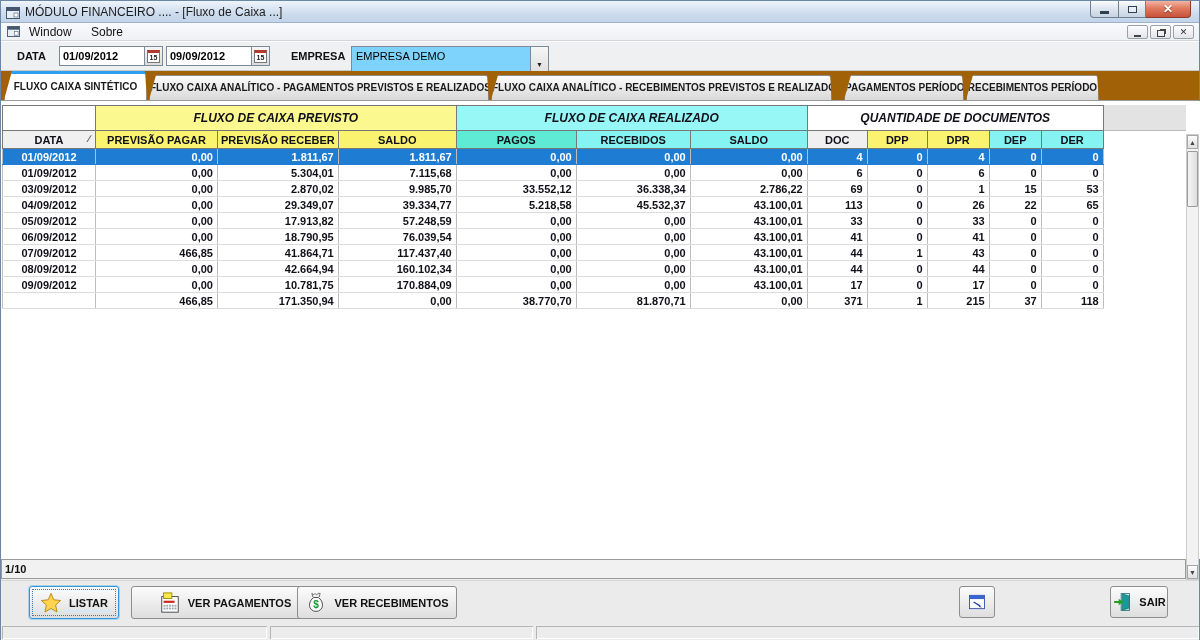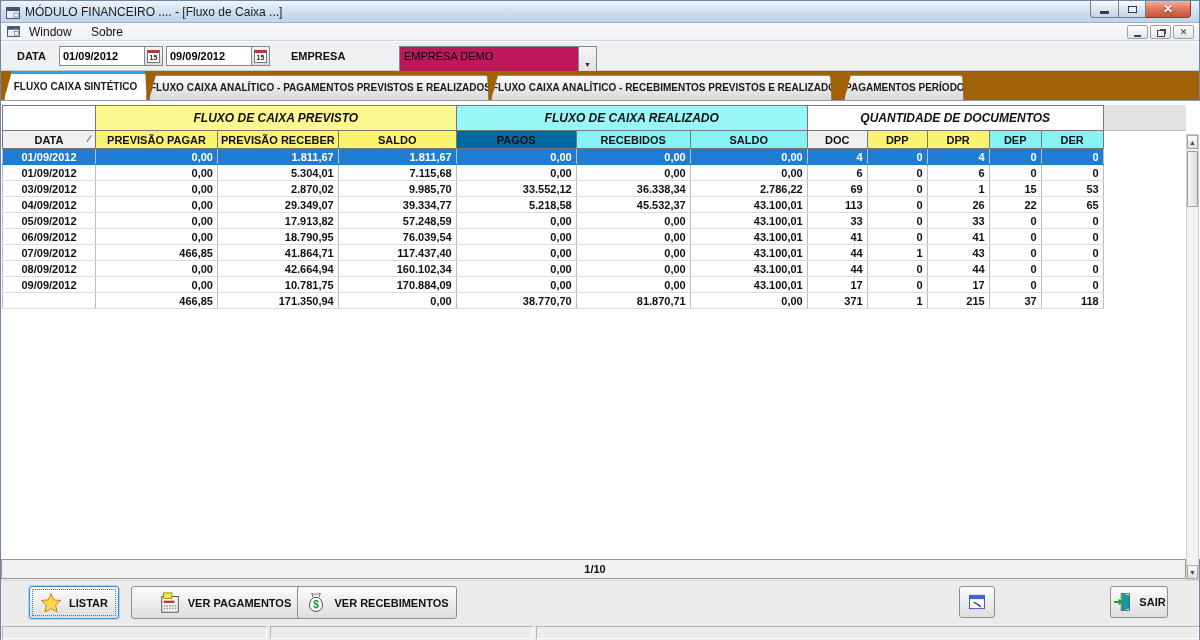--- a/index.html
+++ b/index.html
@@ -48,21 +48,21 @@
   .tb-label { position:absolute; top:9px; font-size:11px; font-weight:bold; color:#111; }
   .lbl-data { left:16px; }
   .lbl-empresa { left:290px; }
   .datefield { position:absolute; top:5px; height:20px; width:104px; border:1px solid #7a8a99; background:#fff; display:flex; }
   .df1 { left:58px; } .df2 { left:165px; }
   .datefield input { flex:1; min-width:0; border:none; outline:none; font:bold 11px "Liberation Sans",sans-serif; padding:0 3px; background:#fff; color:#000; }
   .calbtn { width:18px; border-left:1px solid #7a8a99; background:linear-gradient(#f6f6f6,#dcdcdc);
     display:flex; align-items:center; justify-content:center; }
   .calface { width:13px; height:13px; background:#fff; border:1px solid #777; border-top:3px solid #b23a2e;
     font-size:7px; font-weight:bold; color:#222; text-align:center; line-height:9px; }
-  .combo { position:absolute; left:350px; top:5px; width:198px; height:36px; border:1px solid #7a8a99; background:#be185d; display:flex;margin-left:48px; }
+  .combo { position:absolute; left:350px; top:5px; width:198px; height:36px; border:1px solid #7a8a99; background:#7dd3fc; display:flex; }
   .combo .combo-text { flex:1; font:11px "Liberation Sans",sans-serif; color:#000; padding:3px 4px 0; white-space:nowrap; overflow:hidden; }
   .dropbtn { width:18px; border-left:1px solid #7a8a99; background:linear-gradient(#f6f6f6,#d7d7d7);
     display:flex; align-items:center; justify-content:center; font-size:7px; color:#222; }
 
   
   .tabstrip { position:absolute; left:0; top:70px; width:100%; height:30px; background:#a16207;
     border-bottom:1px solid #9a9a9a; }
   .tab { position:absolute; bottom:0; height:25px; border:1px solid #8c8c8c; border-bottom:none;
     border-radius:4px 4px 0 0; background:linear-gradient(#fcfcfc,#d8d8d8);
     font-size:10px; font-weight:bold; color:#1a1a1a; text-align:center; line-height:24px; white-space:nowrap;
@@ -98,21 +98,21 @@
   .varrow { position:absolute; left:0; width:11px; height:14px; background:linear-gradient(#fdfdfd,#dfdfdf);
     border:1px solid #a7a7a7; font-size:7px; color:#444; text-align:center; line-height:13px; }
   .varrow.up { top:0; }
   .varrow.down { bottom:0; }
   .vthumb { position:absolute; left:0; top:16px; width:11px; height:56px;
     background:linear-gradient(90deg,#f5f5f5,#dddddd); border:1px solid #9b9b9b; border-radius:1px; }
 
   
   .record-strip { position:absolute; left:0; top:558px; width:1185px; height:20px; background:#f1f1f1;
     border:1px solid #9a9a9a; font:bold 11px "Liberation Sans",sans-serif; color:#111;
-    padding:3px 0 8px 3px;text-align:center; }
+    padding:3px 0 8px 3px; }
 
   
   .buttonbar { position:absolute; left:0; top:579px; width:100%; height:44px; background:#ebebeb;
     border-top:1px solid #d6d6d6; }
   .btn { position:absolute; top:5px; height:33px; border:1px solid #8e8e8e; border-radius:3px;
     background:linear-gradient(#fcfcfc,#dedede); display:flex; align-items:center; justify-content:center;
     gap:7px; font:bold 11px "Liberation Sans",sans-serif; color:#111; }
   .btn .ic { display:flex; align-items:center; }
   .btn-listar { left:28px; width:90px; border-color:#3a93d5; box-shadow:0 0 0 1px #a8d4f3;
     outline:1px dotted #3d79a8; outline-offset:-4px; }
@@ -196,20 +196,21 @@
       <span class="combo-text">EMPRESA DEMO</span>
       <span class="dropbtn">▼</span>
     </div>
   </div>
 
   <div class="tabstrip">
       <div class="tab t0 active">FLUXO CAIXA SINTÉTICO</div>
       <div class="tab t1">FLUXO CAIXA ANALÍTICO - PAGAMENTOS PREVISTOS E REALIZADOS</div>
       <div class="tab t2">FLUXO CAIXA ANALÍTICO - RECEBIMENTOS PREVISTOS E REALIZADOS</div>
       <div class="tab t3">PAGAMENTOS PERÍODO</div>
+      <div class="tab t4">RECEBIMENTOS PERÍODO</div>
     </div>
 
   <div class="grid-area">
     <div class="ghost-groupfill"></div>
     <table class="grid">
         <colgroup>
           <col style="width: 93px;">
           <col style="width: 122px;">
           <col style="width: 119px;">
           <col style="width: 118px;">
@@ -227,21 +228,21 @@
             <th colspan="1" style="background: rgb(255, 255, 255);"></th>
             <th colspan="3" style="background: rgb(251, 248, 143);">FLUXO DE CAIXA PREVISTO</th>
             <th colspan="3" style="background: rgb(151, 247, 247);">FLUXO DE CAIXA REALIZADO</th>
             <th colspan="5" style="background: rgb(255, 255, 255);">QUANTIDADE DE DOCUMENTOS</th>
           </tr>
           <tr class="header-row">
             <th class="sorted" style="background: rgb(240, 240, 240);">DATA</th>
             <th style="background: rgb(250, 243, 112);">PREVISÃO PAGAR</th>
             <th style="background: rgb(250, 243, 112);">PREVISÃO RECEBER</th>
             <th style="background: rgb(250, 243, 112);">SALDO</th>
-            <th style="background: #0369a1; margin-top: 20px;">PAGOS</th>
+            <th style="background: #5eead4; margin-top: 20px;">PAGOS</th>
             <th style="background: rgb(134, 243, 243);">RECEBIDOS</th>
             <th style="background: rgb(134, 243, 243);">SALDO</th>
             <th style="background: rgb(240, 240, 240); margin-left: 44px;">DOC</th>
             <th style="background: rgb(250, 243, 112);">DPP</th>
             <th style="background: rgb(250, 243, 112);">DPR</th>
             <th style="background: rgb(134, 243, 243);">DEP</th>
             <th style="background: rgb(134, 243, 243);">DER</th>
           </tr>
         </thead>
         <tbody>

